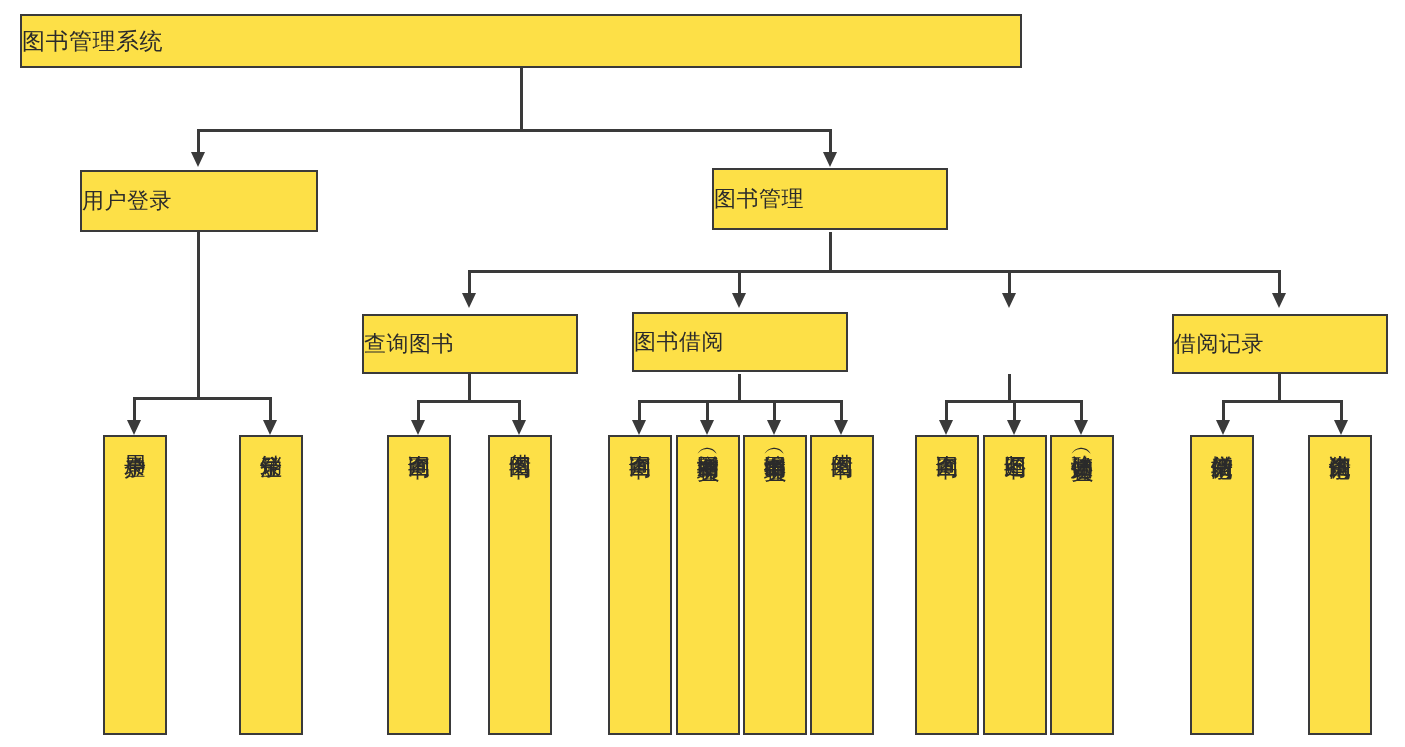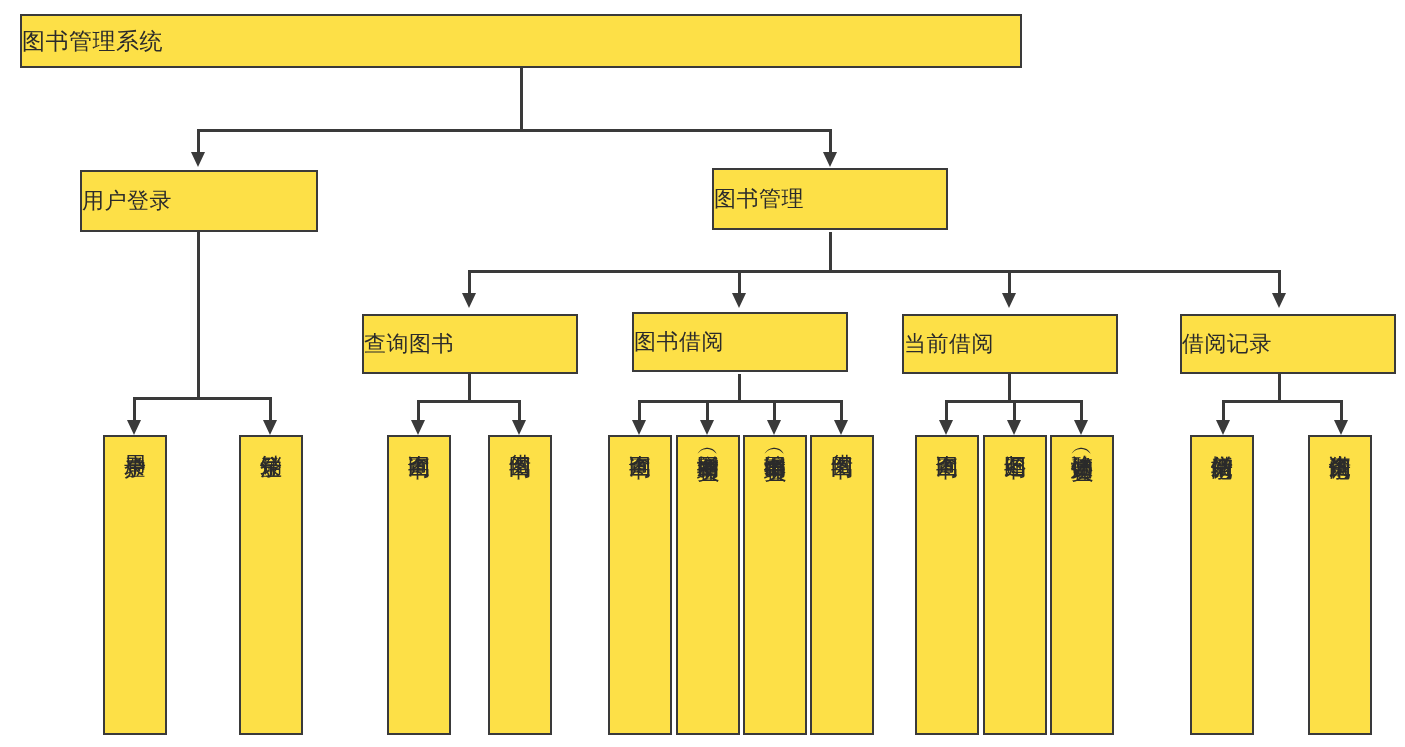--- a/index.html
+++ b/index.html
@@ -121,24 +121,21 @@
   <div class="arrow" style="left:1002px; top:293px;"></div>
   <div class="lineV" style="left:1278px; top:270px; height:24px;"></div>
   <div class="arrow" style="left:1272px; top:293px;"></div>
 
   <div class="node horiz" style="left:362px; top:314px; width:216px; height:60px;">
     <span class="label">查询图书</span>
   </div>
   <div class="node horiz" style="left:632px; top:312px; width:216px; height:60px;">
     <span class="label">图书借阅</span>
   </div>
-  <div class="node horiz" style="left:902px; top:314px; width:216px; height:60px;">
-    <span class="label">当前借阅</span>
-  </div>
-  <div class="node horiz" style="left:1172px; top:314px; width:216px; height:60px;margin-left:8px;">
+  <div class="node horiz" style="left:1172px; top:314px; width:216px; height:60px;">
     <span class="label">借阅记录</span>
   </div>
 
   <div class="lineV" style="left:468px; top:374px; height:28px;"></div>
   <div class="lineH" style="left:417px; top:400px; width:103px;"></div>
   <div class="lineV" style="left:417px; top:400px; height:21px;"></div>
   <div class="arrow" style="left:411px; top:420px;"></div>
   <div class="lineV" style="left:518px; top:400px; height:21px;"></div>
   <div class="arrow" style="left:512px; top:420px;"></div>
 

